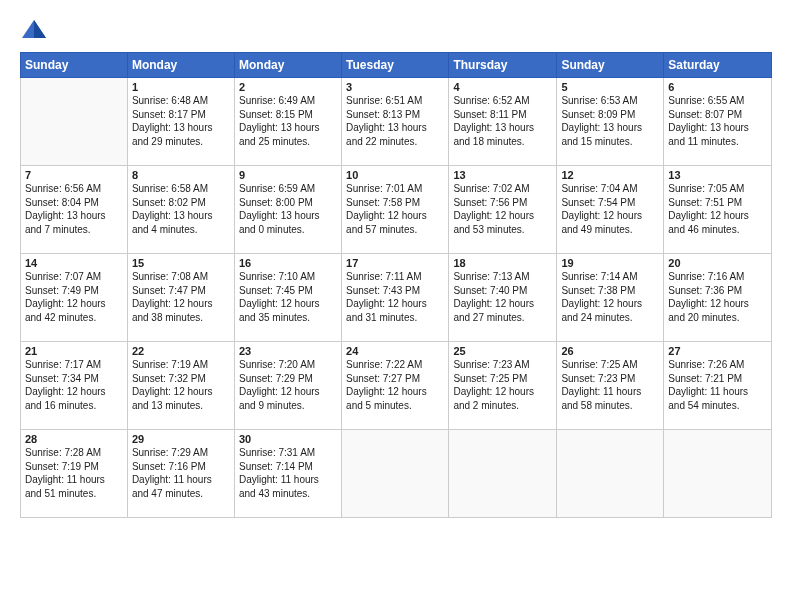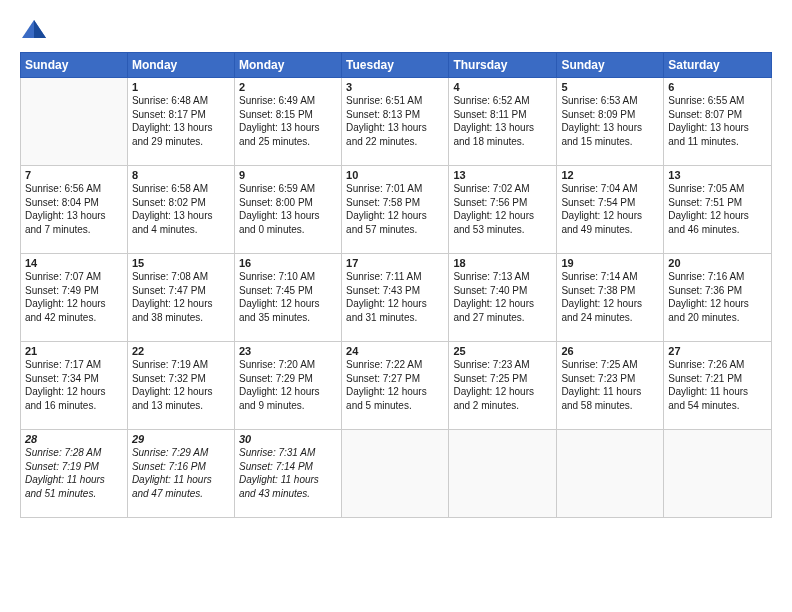--- a/index.html
+++ b/index.html
@@ -92,21 +92,20 @@
     .day-info {
       font-size: 10px;
       line-height: 1.35;
       color: #222;
     }
     .empty-cell {
       background: #f9f9f9;
     }
     .last-row td {
       height: 75px;
-      font-style: italic;
     }
   </style>
 </head>
 <body>
 
 <div class="page">
   <div class="header">
     <div class="logo">
       <svg class="logo-icon" viewBox="0 0 28 28">
         <polygon points="14,4 26,22 2,22" fill="#3a6bc4"></polygon>

